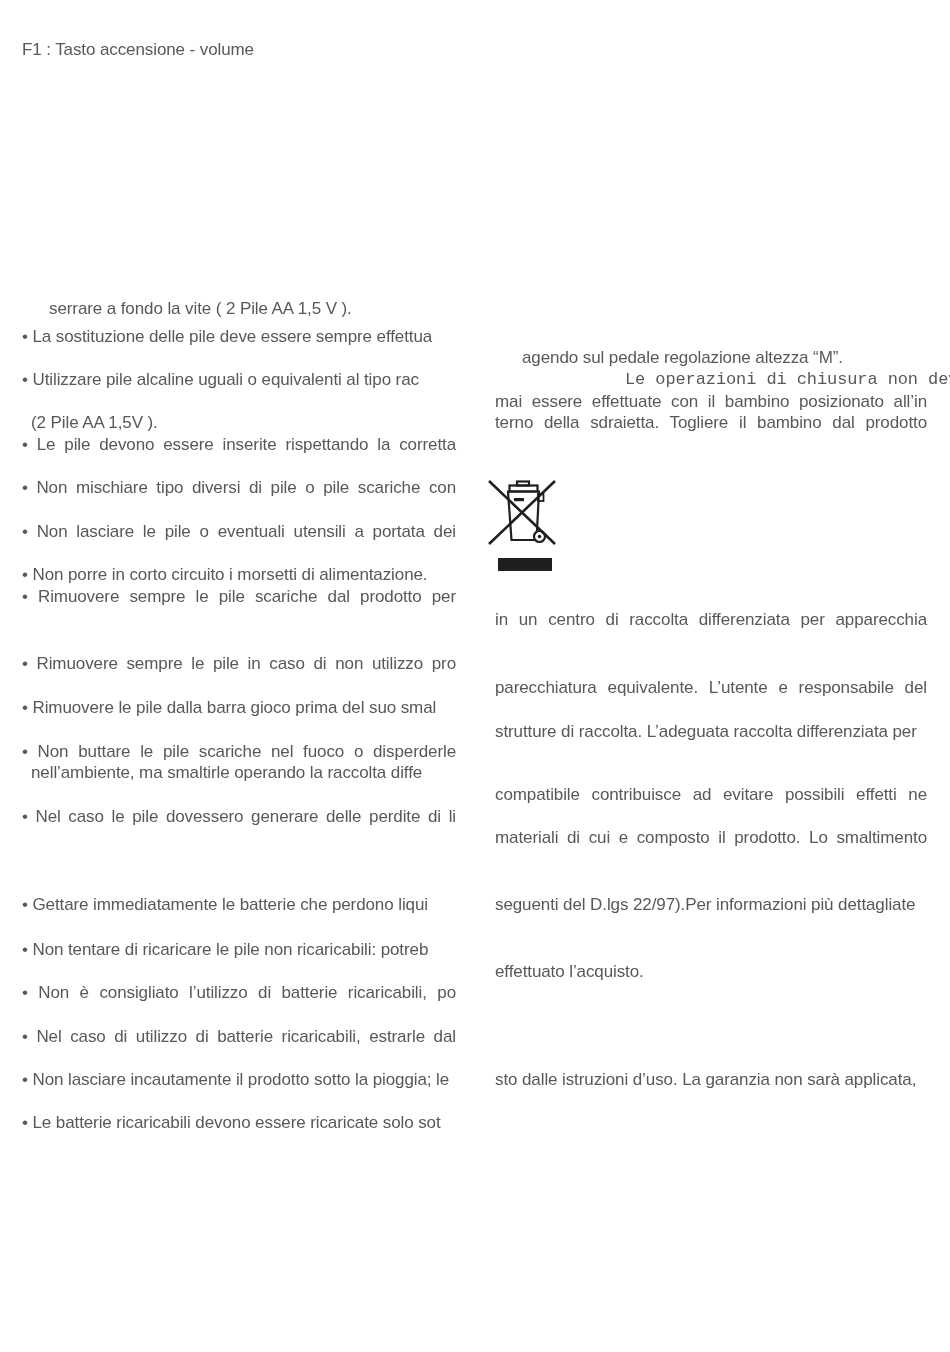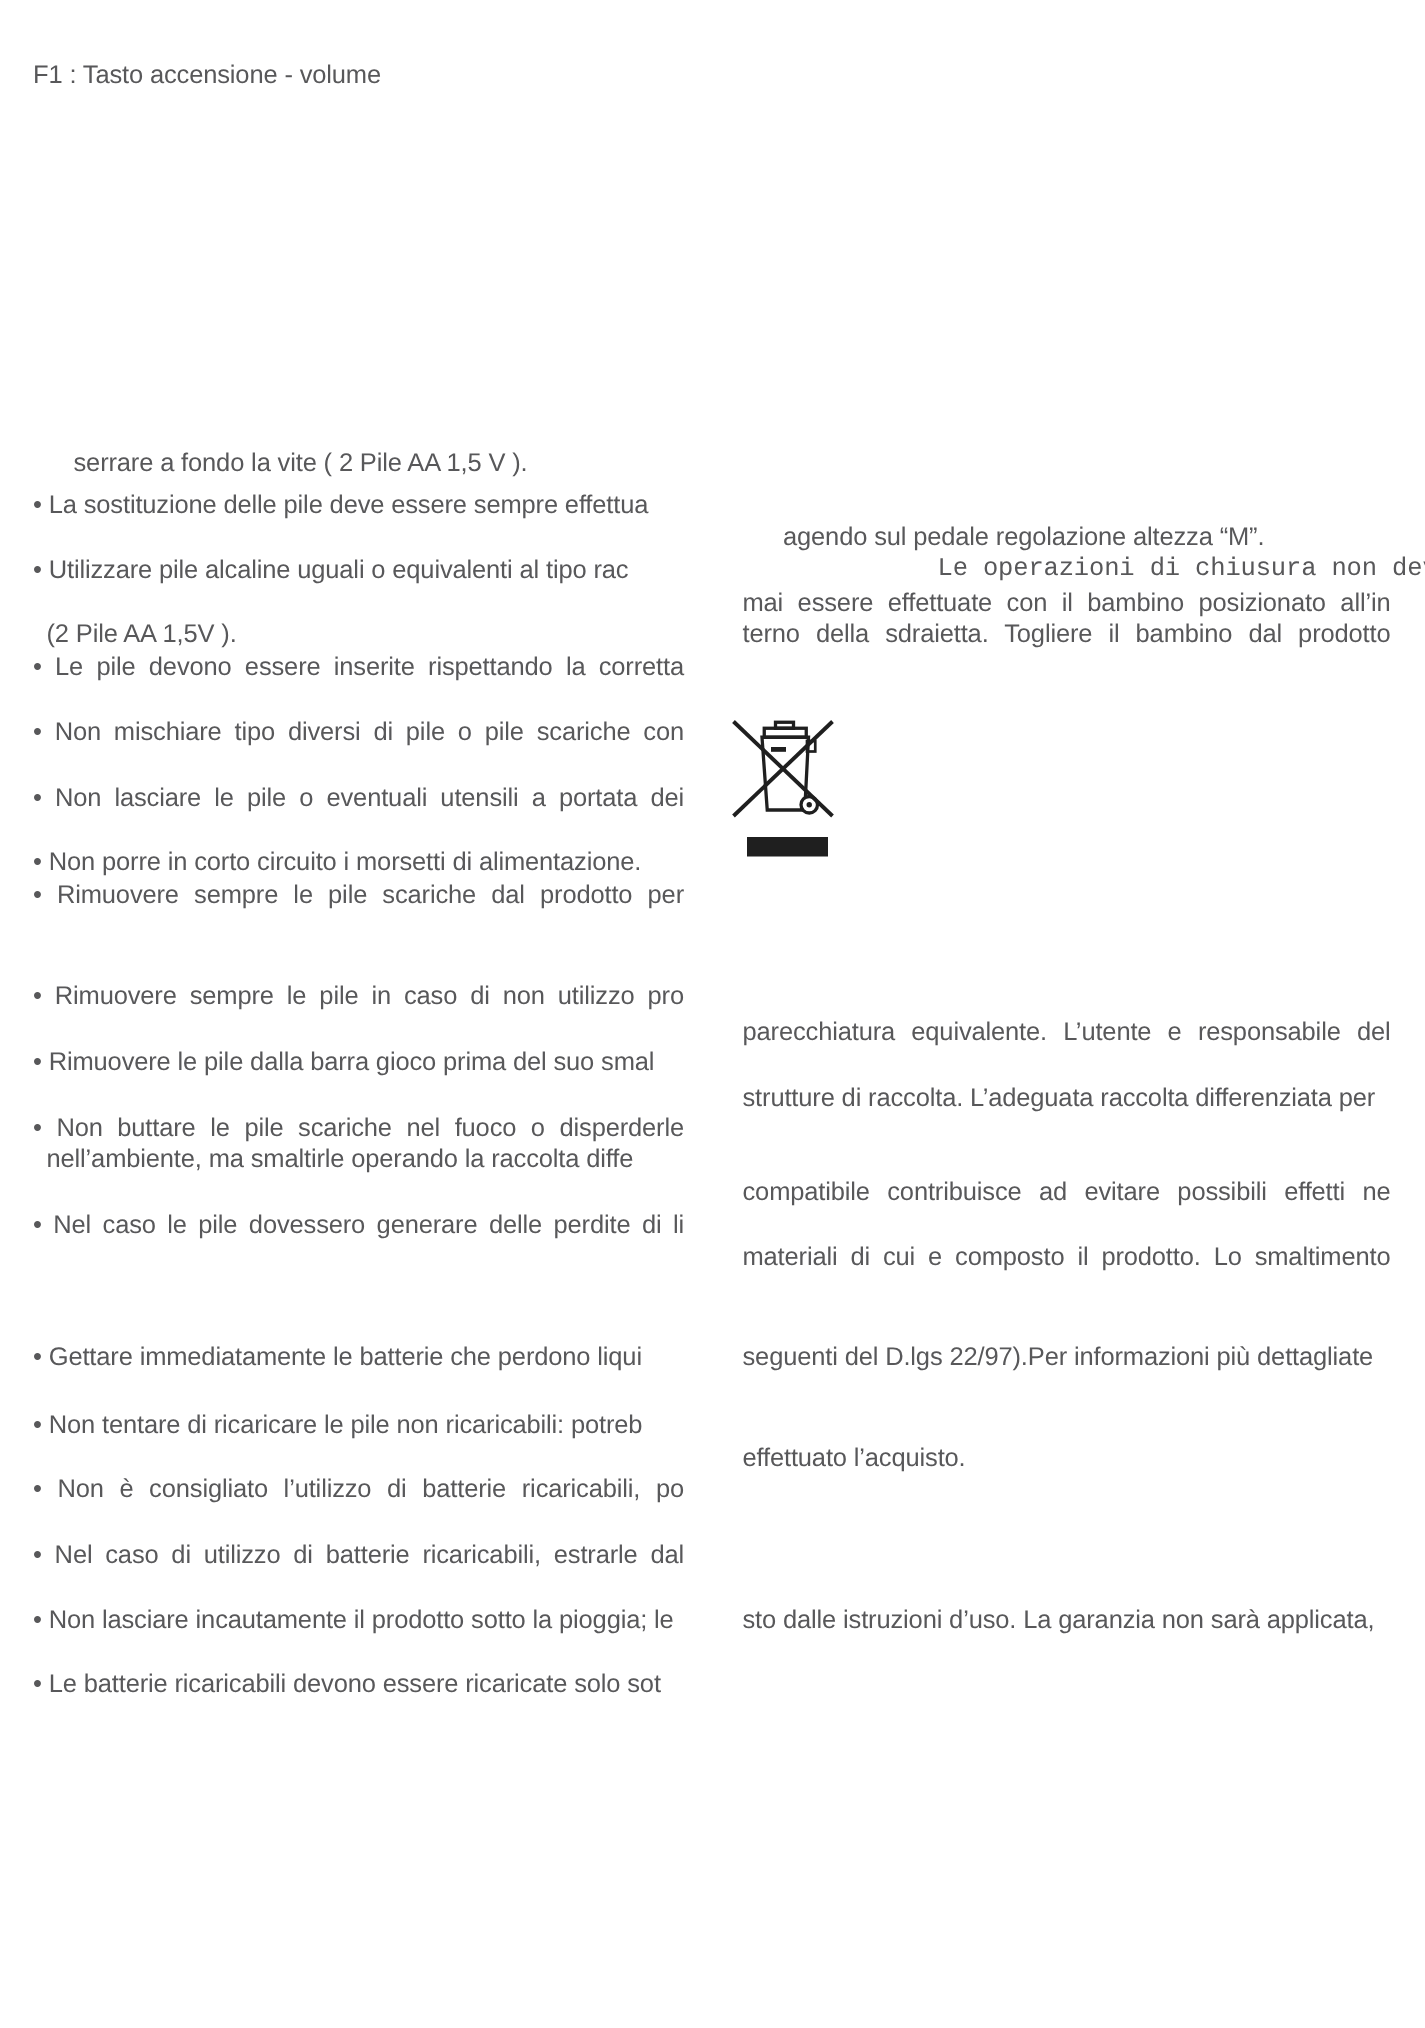--- a/index.html
+++ b/index.html
@@ -65,20 +65,21 @@
     <div class="ln j" style="top:1026px">• Nel caso di utilizzo di batterie ricaricabili, estrarle dal</div>
     <div class="ln" style="top:1069px">• Non lasciare incautamente il prodotto sotto la pioggia; le</div>
     <div class="ln" style="top:1112px">• Le batterie ricaricabili devono essere ricaricate solo sot</div>
   </div>
 
   <div class="col" id="col-right">
     <div class="ln ind27" style="top:347px">agendo sul pedale regolazione altezza “M”.</div>
     <div class="ln ind130 j" style="top:369px">Le operazioni di chiusura non devono</div>
     <div class="ln j" style="top:391px">mai essere effettuate con il bambino posizionato all’in</div>
     <div class="ln j" style="top:412px">terno della sdraietta. Togliere il bambino dal prodotto</div>
+    <div class="ln j" style="top:609px">in un centro di raccolta differenziata per apparecchia</div>
     <div class="ln j" style="top:677px">parecchiatura equivalente. L’utente e responsabile del</div>
     <div class="ln" style="top:721px">strutture di raccolta. L’adeguata raccolta differenziata per</div>
     <div class="ln j" style="top:784px">compatibile contribuisce ad evitare possibili effetti ne</div>
     <div class="ln j" style="top:827px">materiali di cui e composto il prodotto. Lo smaltimento</div>
     <div class="ln" style="top:894px">seguenti del D.lgs 22/97).Per informazioni più dettagliate</div>
     <div class="ln" style="top:961px">effettuato l’acquisto.</div>
     <div class="ln" style="top:1069px">sto dalle istruzioni d’uso. La garanzia non sarà applicata,</div>
   </div>
 
   <svg id="weee-icon" viewBox="0 0 68 93" xmlns="http://www.w3.org/2000/svg">

